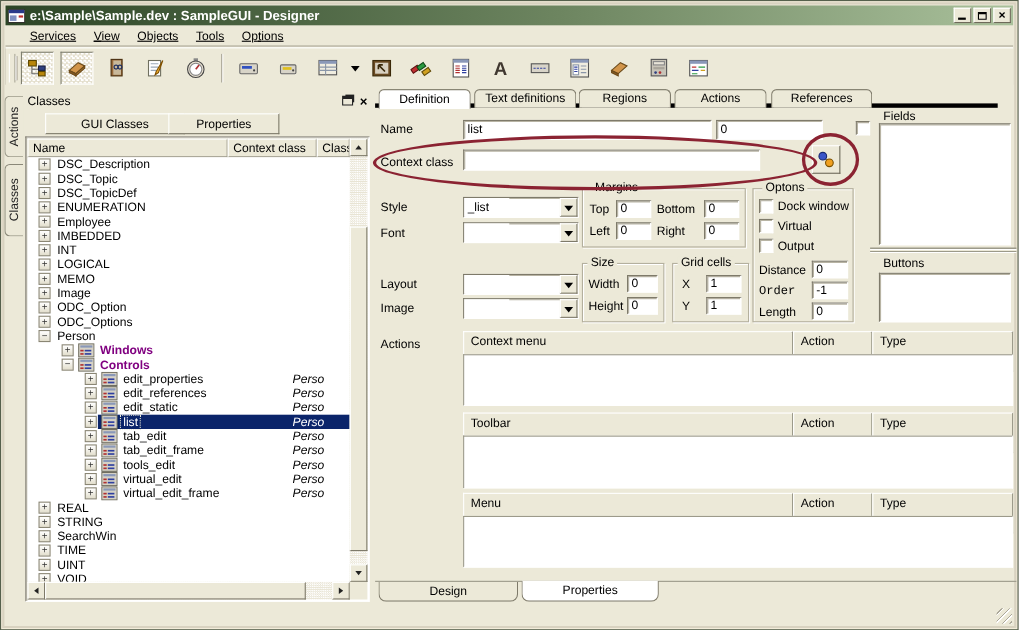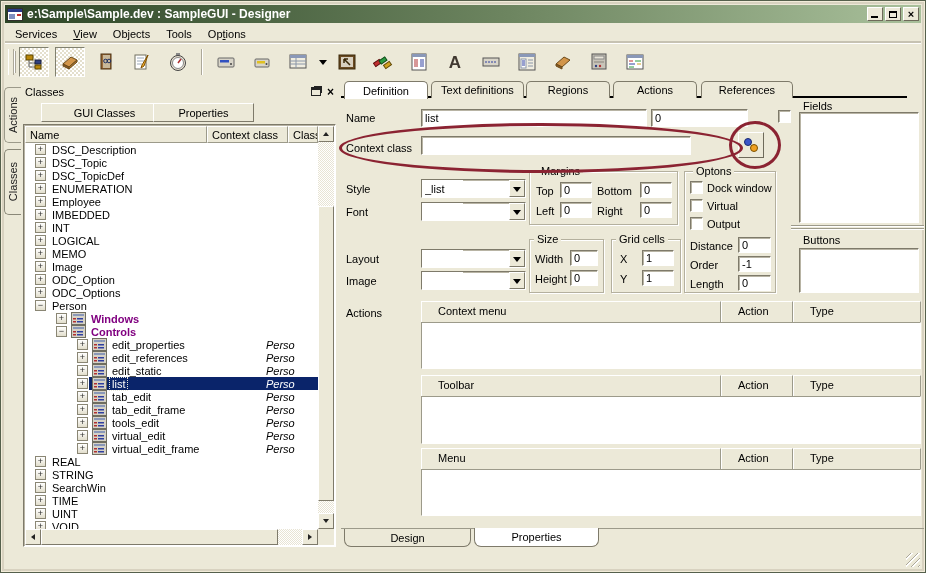--- a/index.html
+++ b/index.html
@@ -14,21 +14,21 @@
               display:flex; align-items:center; padding:0 2px; }
   .title-text { color:#fff; font-weight:bold; font-size:12px; margin-left:4px; white-space:nowrap; }
   .title-btns { margin-left:auto; display:flex; gap:2px; }
   .tb-btn { width:16px; height:14px; background:#ece9d8; border:1px solid; border-color:#fff #6e6a5a #6e6a5a #fff;
             display:flex; align-items:center; justify-content:center; font-size:9px; font-weight:bold; position:relative; }
   .glyph-min { position:absolute; left:3px; bottom:2px; width:7px; height:2px; background:#000; }
   .glyph-max { width:8px; height:7px; border:1px solid #000; border-top:2px solid #000; }
   .glyph-close { font-size:11px; line-height:10px; }
 
   
-  .menubar { position:absolute; left:4px; top:24px; right:4px; height:17px; display:flex; align-items:flex-end; padding-left:2px; }
+  .menubar { position:absolute; left:16px; top:24px; right:4px; height:17px; display:flex; align-items:flex-start; padding-left:2px;text-decoration:underline; }
   .menu-item { padding:2px 8px; }
 
   
   .toolbar { position:absolute; left:4px; top:42px; right:4px; height:36px;
              border-top:1px solid #fff; box-shadow:0 -2px 0 #c6c2b2; display:flex; align-items:center; }
   .tgrip { width:6px; height:26px; margin:0 2px 0 3px;
            border-left:1px solid #fff; border-right:1px solid #aca899;
            box-shadow: 3px 0 0 -2px #fff, 4px 0 0 -2px #aca899; }
   .tbtn { width:30px; height:30px; margin:0 3px; display:flex; align-items:center; justify-content:center; }
   .tbtn.pressed { border:1px solid; border-color:#808070 #fff #fff #808070;
@@ -81,21 +81,21 @@
             display:flex; align-items:center; justify-content:center; }
   .sb-thumb { position:absolute; background:#ece9d8; border:1px solid; border-color:#fff #7e7a6a #7e7a6a #fff; }
   .tri-up   { width:0;height:0;border:3px solid transparent;border-bottom:4px solid #222;margin-bottom:3px; }
   .tri-dn   { width:0;height:0;border:3px solid transparent;border-top:4px solid #222;margin-top:3px; }
   .tri-lf   { width:0;height:0;border:3px solid transparent;border-right:4px solid #222;margin-right:3px; }
   .tri-rt   { width:0;height:0;border:3px solid transparent;border-left:4px solid #222;margin-left:3px; }
   .sb-corner { position:absolute; right:1px; bottom:1px; width:16px; height:16px; background:#ece9d8; }
 
   
   .right-panel { position:absolute; left:340px; top:80px; width:583px; height:487px; }
-  .rtabs { position:absolute; top:0; left:0; right:17px; height:17px; border-bottom:2px solid #000000; }
+  .rtabs { position:absolute; top:0; left:0; right:17px; height:17px; border-bottom:4px solid #000000; }
   .rtab { position:absolute; top:0; height:17px; background:#ece9d8; border:1px solid #7e7a6a; border-bottom:none;
           border-radius:5px 5px 0 0; display:flex; align-items:center; justify-content:center; font-size:11px; }
   .rtab.active { background:#fff; height:18px; z-index:2; }
   .lblr { position:absolute; font-size:11px; white-space:nowrap; }
   .inp { position:absolute; background:#fff; border:1px solid; border-color:#7e7a6a #fff #fff #7e7a6a;
          box-shadow:inset 1px 1px 0 #b8b4a4; font-size:11px; padding:0 3px; color:#000; }
   input.inp { outline:none; }
   .combo { position:absolute; background:#fff; border:1px solid; border-color:#7e7a6a #fff #fff #7e7a6a;
            box-shadow:inset 1px 1px 0 #b8b4a4; display:flex;gap:46px; }
   .combo input { flex:1; min-width:0; border:none; outline:none; font-size:11px; padding:0 3px; background:#fff; }
@@ -105,21 +105,21 @@
         box-shadow:inset 1px 1px 0 #b8b4a4; }
   .group { position:absolute; border:1px solid #b4b09e; box-shadow:inset 1px 1px 0 #fff, 1px 1px 0 #fff; }
   .glabel { position:absolute; top:-7px; left:8px; background:#ece9d8; padding:0 3px; font-size:11px; white-space:nowrap; }
   .listbox { position:absolute; background:#fff; border:1px solid; border-color:#7e7a6a #fff #fff #7e7a6a; box-shadow:inset 1px 1px 0 #b8b4a4; }
   .splitter-h { position:absolute; height:5px;
                 background:repeating-linear-gradient(#9c9a8a 0 1px, #fff 1px 2px, #ece9d8 2px 3px); }
   .iconbtn { position:absolute; background:#ece9d8; border:1px solid; border-color:#fff #6e6a5a #6e6a5a #fff;
              display:flex; align-items:center; justify-content:center; }
   .atable { position:absolute; left:80px; width:500px; }
   .ath { position:absolute; top:0; height:37px; background:#ece9d8; border:1px solid; border-color:#fff #9c9a8a #9c9a8a #fff;
-         line-height:19px; padding-left:16px; font-size:11px; overflow:hidden; }
+         line-height:19px; padding-left:6px; font-size:11px; overflow:hidden; }
   .atbody { position:absolute; top:21px; left:0; right:0; background:#fff;
             border:1px solid; border-color:#9c9a8a #fff #fff #9c9a8a; }
   .btabs { position:absolute; left:0; right:0; top:447px; height:20px; border-top:1px solid #9c9a8a; }
   .btab { position:absolute; top:0; height:18px; background:#ece9d8; border:1px solid #7e7a6a; border-top:none;
           border-radius:0 0 7px 7px; display:flex; align-items:center; justify-content:center; font-size:11px; }
   .btab.active { background:#fff; top:-1px; height:19px; z-index:2; }
 
   .resize-grip { position:absolute; right:5px; bottom:5px; width:14px; height:14px;
                  background:repeating-linear-gradient(135deg, transparent 0 3px, #aca899 3px 4px, #fff 4px 5px); }
 
@@ -684,21 +684,21 @@
     <div class="group" style="left:343px;top:90px;width:92px;height:122px;">
       <span class="glabel">Optons</span>
       <span class="cb" style="left:5px;top:9px;"></span>
       <span class="lblr" style="left:22px;top:10px;">Dock window</span>
       <span class="cb" style="left:5px;top:27px;"></span>
       <span class="lblr" style="left:22px;top:28px;">Virtual</span>
       <span class="cb" style="left:5px;top:45px;"></span>
       <span class="lblr" style="left:22px;top:46px;">Output</span>
       <span class="lblr" style="left:5px;top:68px;">Distance</span>
       <input class="inp" style="left: 53px; top: 65px; width: 33px; height: 16px;" value="0">
-      <span class="lblr" style="left:5px;top:87px;">Order</span>
+      <span class="lblr" style="left:5px;top:87px;font-family:Liberation Mono, monospace;">Order</span>
       <input class="inp" style="left: 53px; top: 84px; width: 33px; height: 16px;" value="-1">
       <span class="lblr" style="left:5px;top:106px;">Length</span>
       <input class="inp" style="left: 53px; top: 103px; width: 33px; height: 16px;" value="0">
     </div>
 
     <div class="group" style="left:188px;top:158px;width:75px;height:54px;">
       <span class="glabel" style="left:4px;">Size</span>
       <span class="lblr" style="left:5px;top:13px;">Width</span>
       <input class="inp" style="left: 40px; top: 10px; width: 28px; height: 16px;" value="0">
       <span class="lblr" style="left:5px;top:33px;">Height</span>

